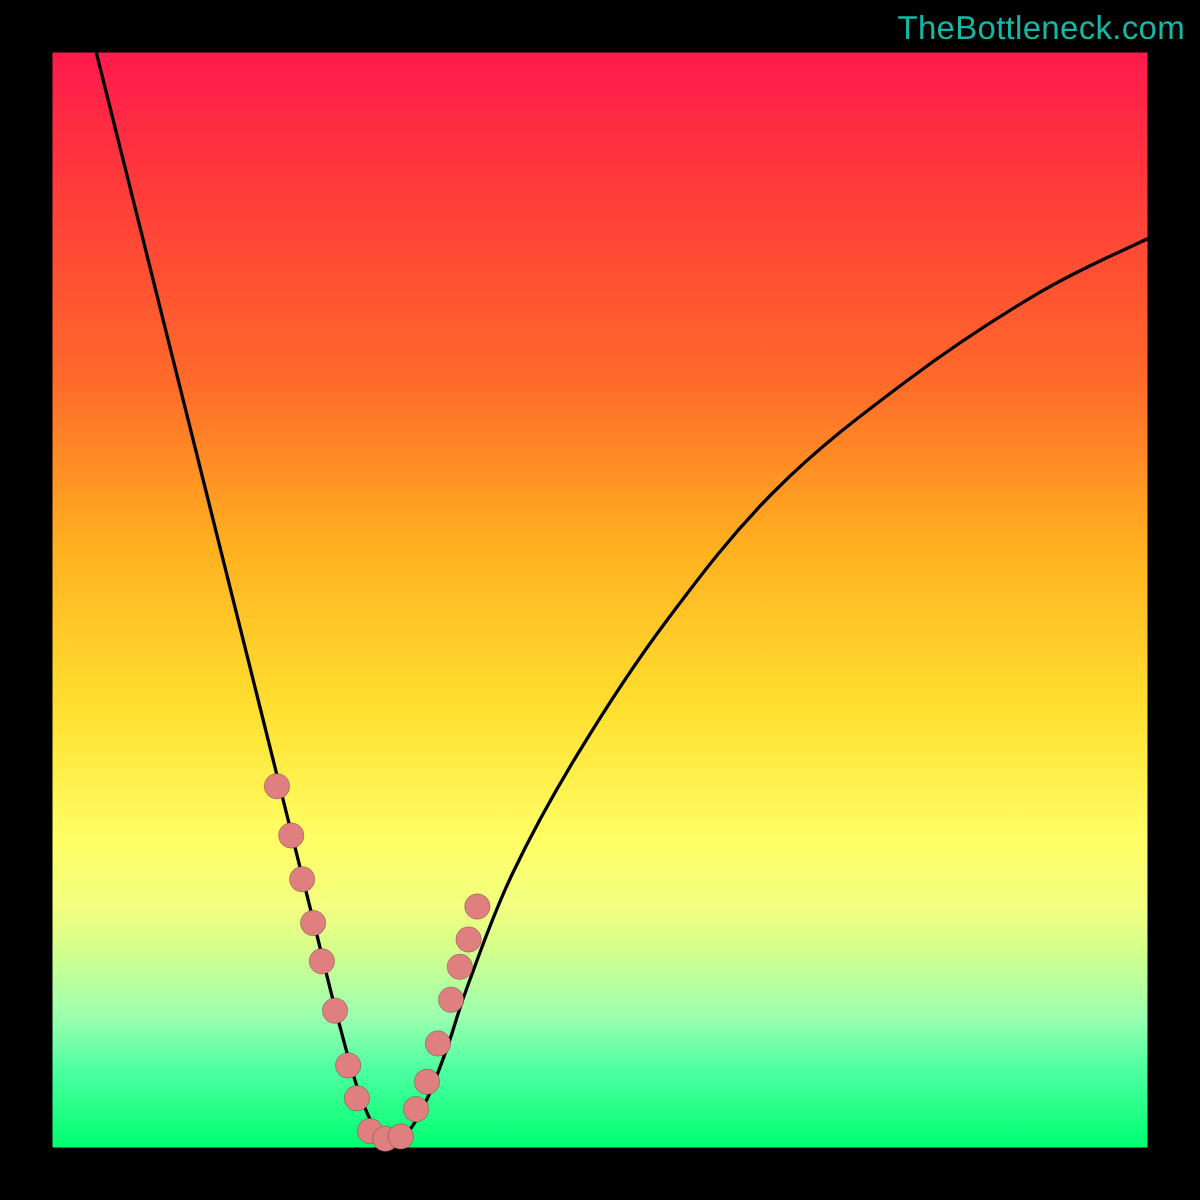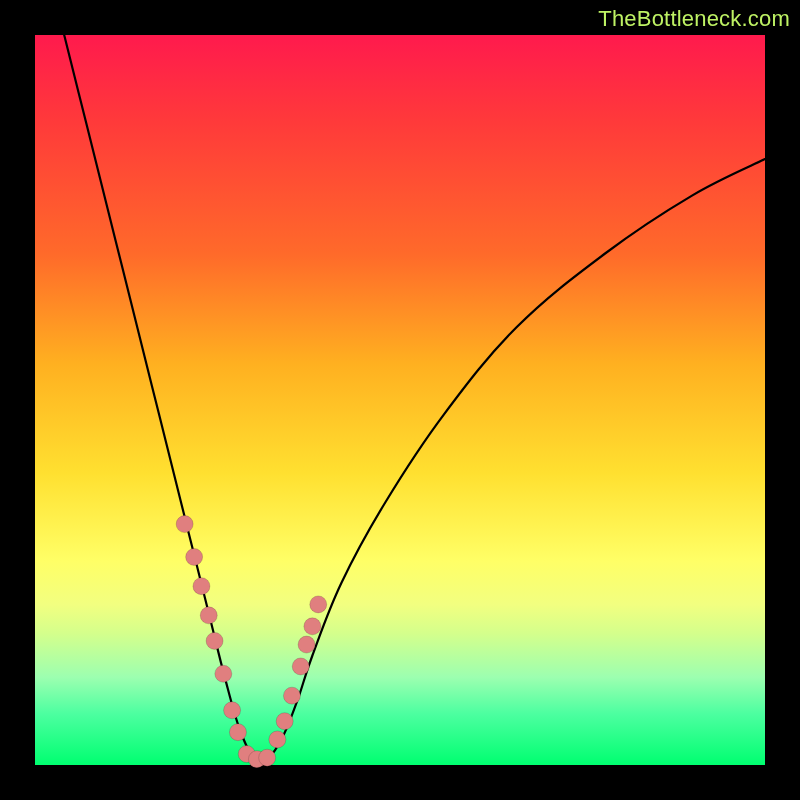--- a/index.html
+++ b/index.html
@@ -35,21 +35,21 @@
       #d4ff8c 82%,
       #9cffb0 88%,
       #4cffa0 93%,
       #00ff70 100%
     );
   }
   .watermark {
     position: absolute;
     top: 6px;
     right: 10px;
-    color: #bef264;
+    color: #14b8a6;
     font-size: 22px;
     letter-spacing: 0.2px;
     font-weight: 400;
     user-select: none;
   }
   svg.curve {
     position: absolute;
     inset: 0;
     width: 100%;
     height: 100%;

